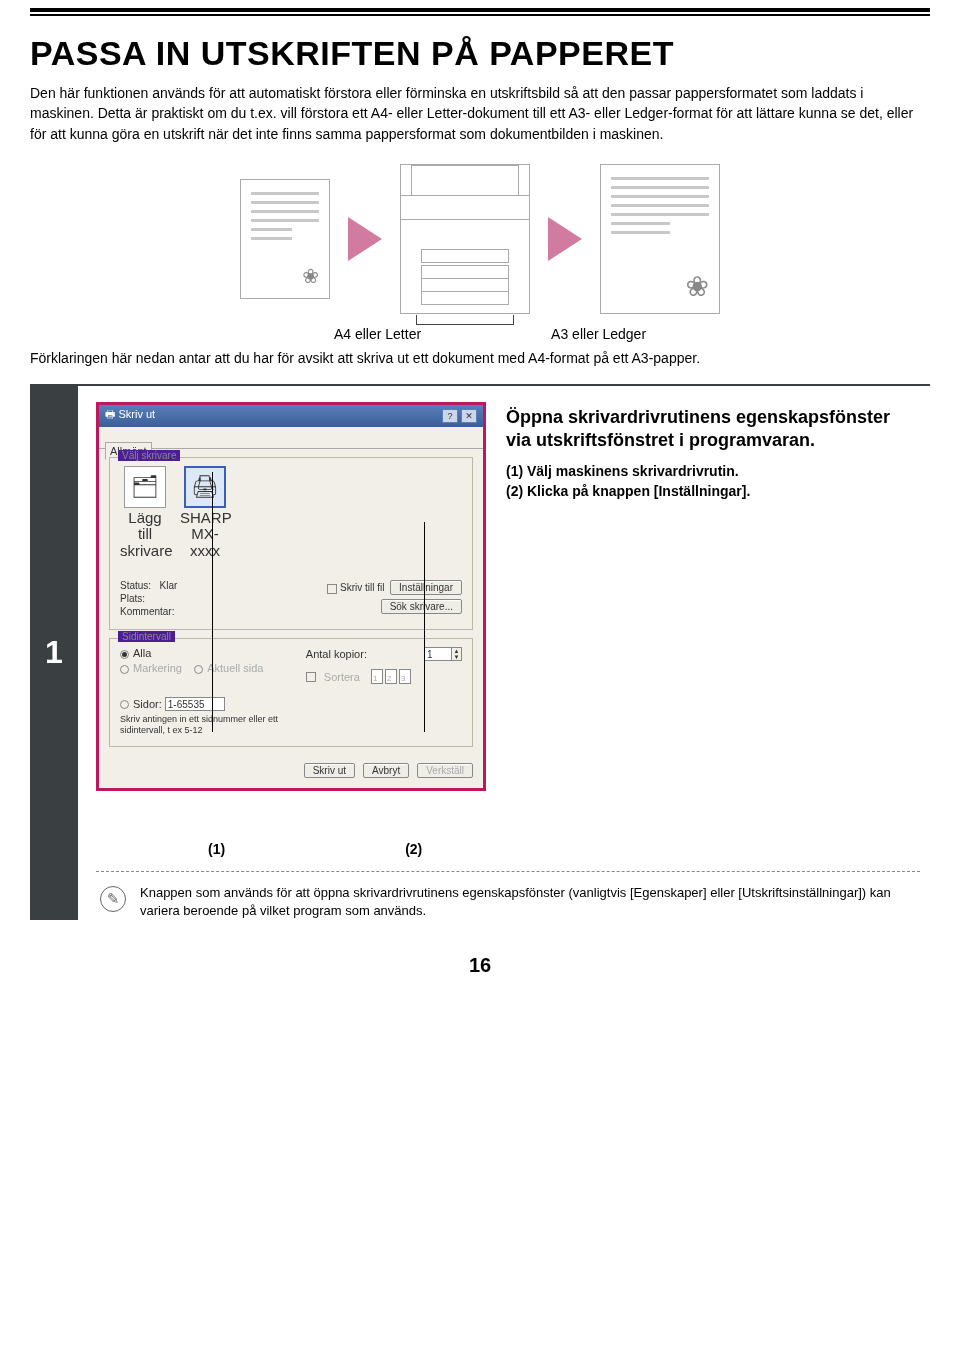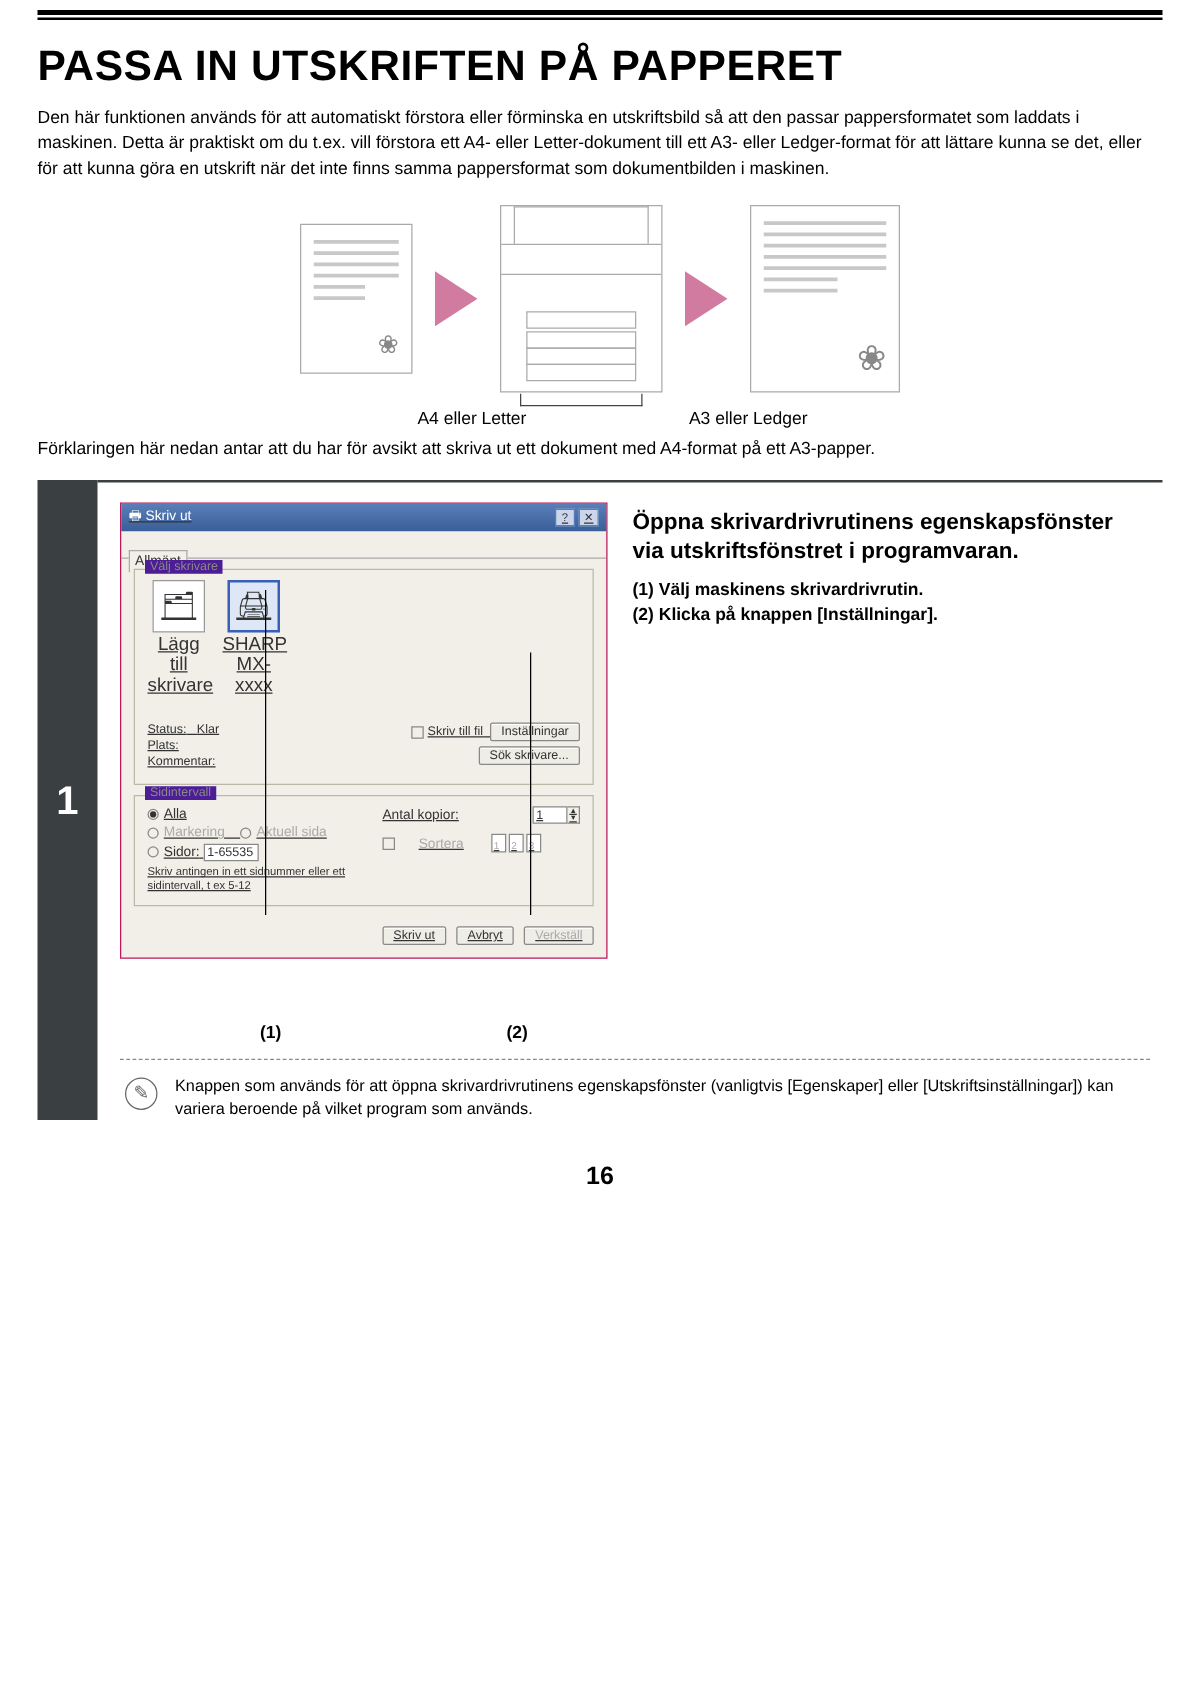--- a/index.html
+++ b/index.html
@@ -50,22 +50,22 @@
   .step-container { display:flex; align-items:stretch; margin-top:10px; }
   .step-left {
     width: 48px; background:#3a3f42; display:flex; align-items:center;
     justify-content:center;
   }
   .step-num { color:#fff; font-size:32px; font-weight:bold; }
   .step-body { flex:1; padding: 16px 10px 0 18px; position:relative; border-top: 2px solid #3a3f42; }
   .step-inner { display:flex; align-items:flex-start; gap:20px; }
 
   .dialog {
-    width: 390px; border:1px solid #be185d; font-size:11px; color:#333;
-    background:#f1efe8; position:relative;text-decoration:underline;
+    width: 390px; border:3px solid #be185d; font-size:11px; color:#333;
+    background:#f1efe8; position:relative;
   }
   .titlebar {
     height:22px; background: linear-gradient(#5a7fb8,#3a5f98); color:#fff;
     display:flex; align-items:center; padding:0 6px; font-size:11px;
     justify-content:space-between;
   }
   .titlebar .tbtns { display:flex; gap:3px; }
   .titlebar .tbtn { width:16px; height:14px; background:#cbd6ea; border:1px solid #5a7fb8; font-size:9px;
     display:flex; align-items:center; justify-content:center; color:#334; }
   .tab-strip { height:22px; border-bottom:1px solid #aaa; padding:4px 0 0 6px; }
@@ -79,26 +79,26 @@
     display:flex; align-items:center; justify-content:center; font-size:22px; }
   .picon.selected .pbox { border:2px solid #3a5fb8; background:#dde7f5; }
   .picon .plabel { font-size:15px; line-height:1.1; }
   .status-row { display:flex; gap:44px; margin-top:21px; font-size:10px; }
   .status-col div { margin-bottom:2px; }
   .right-col { margin-left:auto; }
   .chk { display:inline-block; width:10px; height:10px; border:1px solid #888; margin-right:3px; vertical-align:middle; }
   .btn { display:inline-block; border:1px solid #888; background:#efeee6; padding:1px 8px; font-size:10px;
     border-radius:2px; box-shadow: inset 0 1px 0 #fff; }
   .btn.disabled { color:#aaa; }
-  .row-flex { display:flex; align-items:center; gap:16px; }
+  .row-flex { display:flex; align-items:center; gap:5px; }
   .radio { display:inline-block; width:9px; height:9px; border:1px solid #888; border-radius:50%; margin-right:4px; vertical-align:middle; position:relative; }
   .radio.on::after { content:""; position:absolute; inset:1px; background:#333; border-radius:50%; }
   .disabled-text { color:#aaa; }
   .tinyinput { border:1px solid #888; background:#fff; width:46px; height:14px; font-size:10px; padding:0 2px; display:inline-flex; align-items:center; }
-  .tinyinput.wide { width:44px; }
+  .tinyinput.wide { width:60px;margin-top:20px; }
   .spinner { display:inline-flex; align-items:center; }
   .spinner .spn { width:10px; height:14px; border:1px solid #888; border-left:none;
     display:flex; flex-direction:column; font-size:6px; }
   .spinner .spn span { flex:1; display:flex; align-items:center; justify-content:center; }
   .pages-mini { display:inline-flex; gap:2px; margin-left:6px; }
   .pages-mini span { width:12px; height:15px; border:1px solid #888; font-size:8px; display:flex;
     align-items:flex-end; justify-content:flex-start; padding:0 1px; background:#fff; }
   .dlg-footer { display:flex; justify-content:flex-end; gap:8px; padding:8px 10px 10px 0; }
   .vline { position:absolute; width:1px; background:#000; }
 

